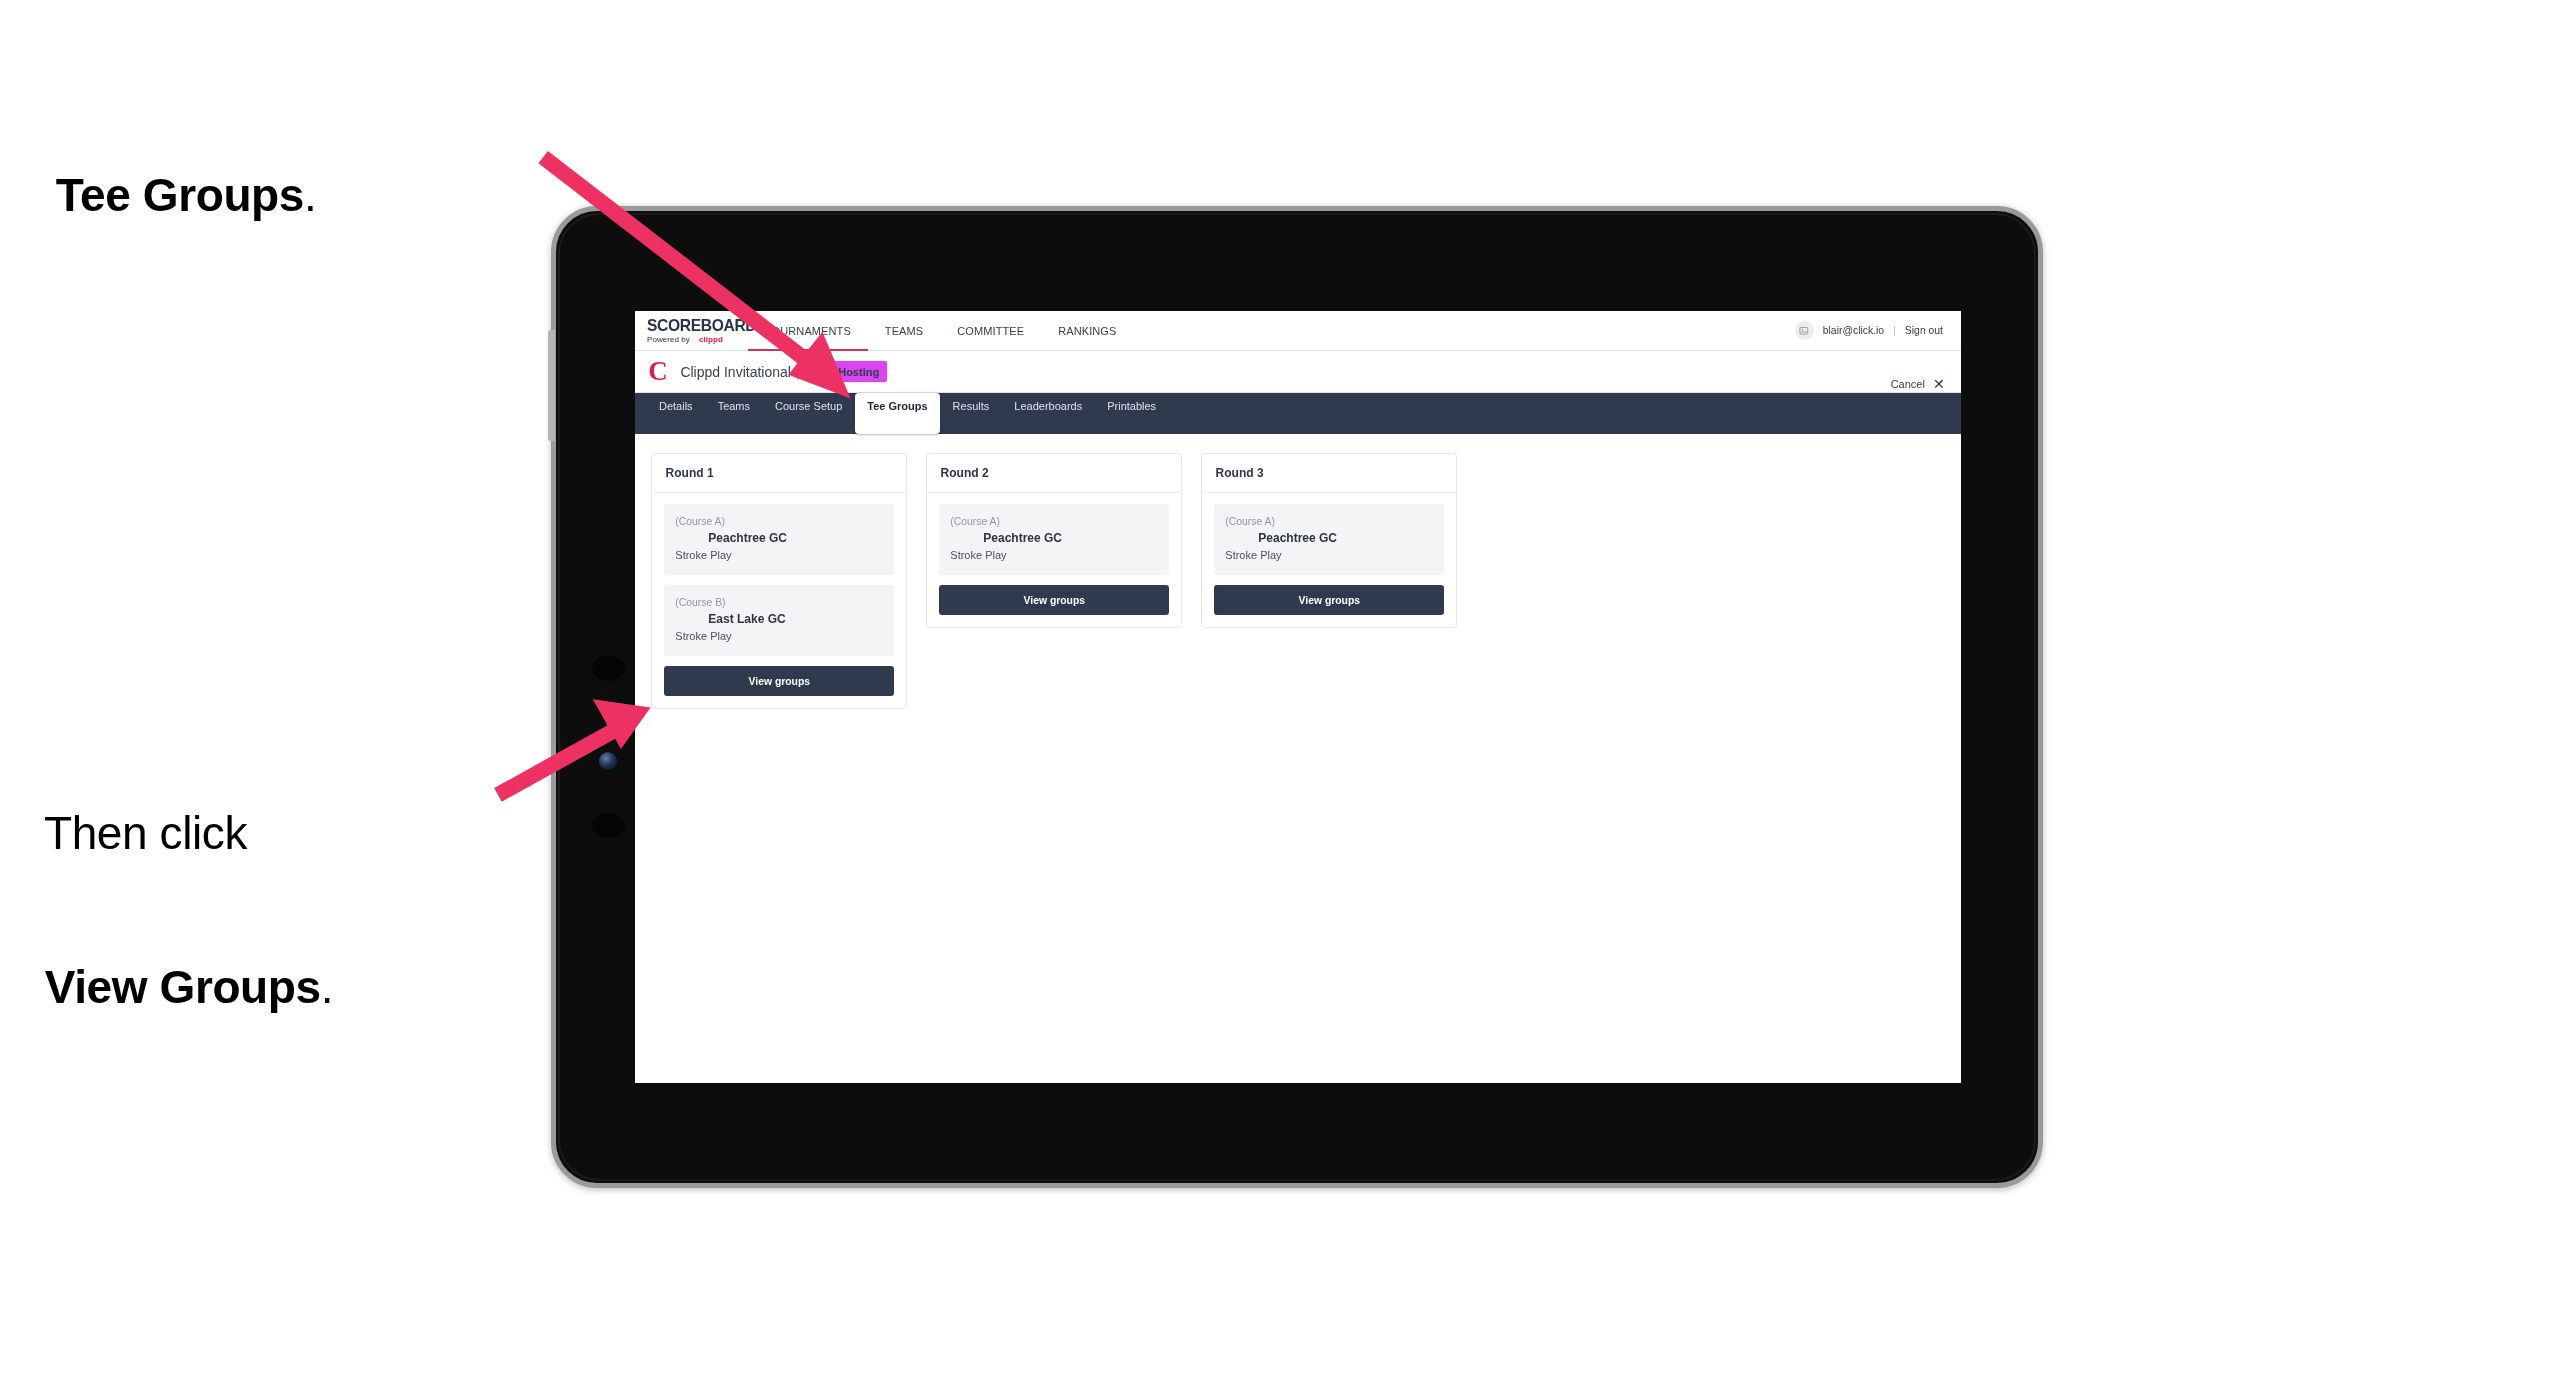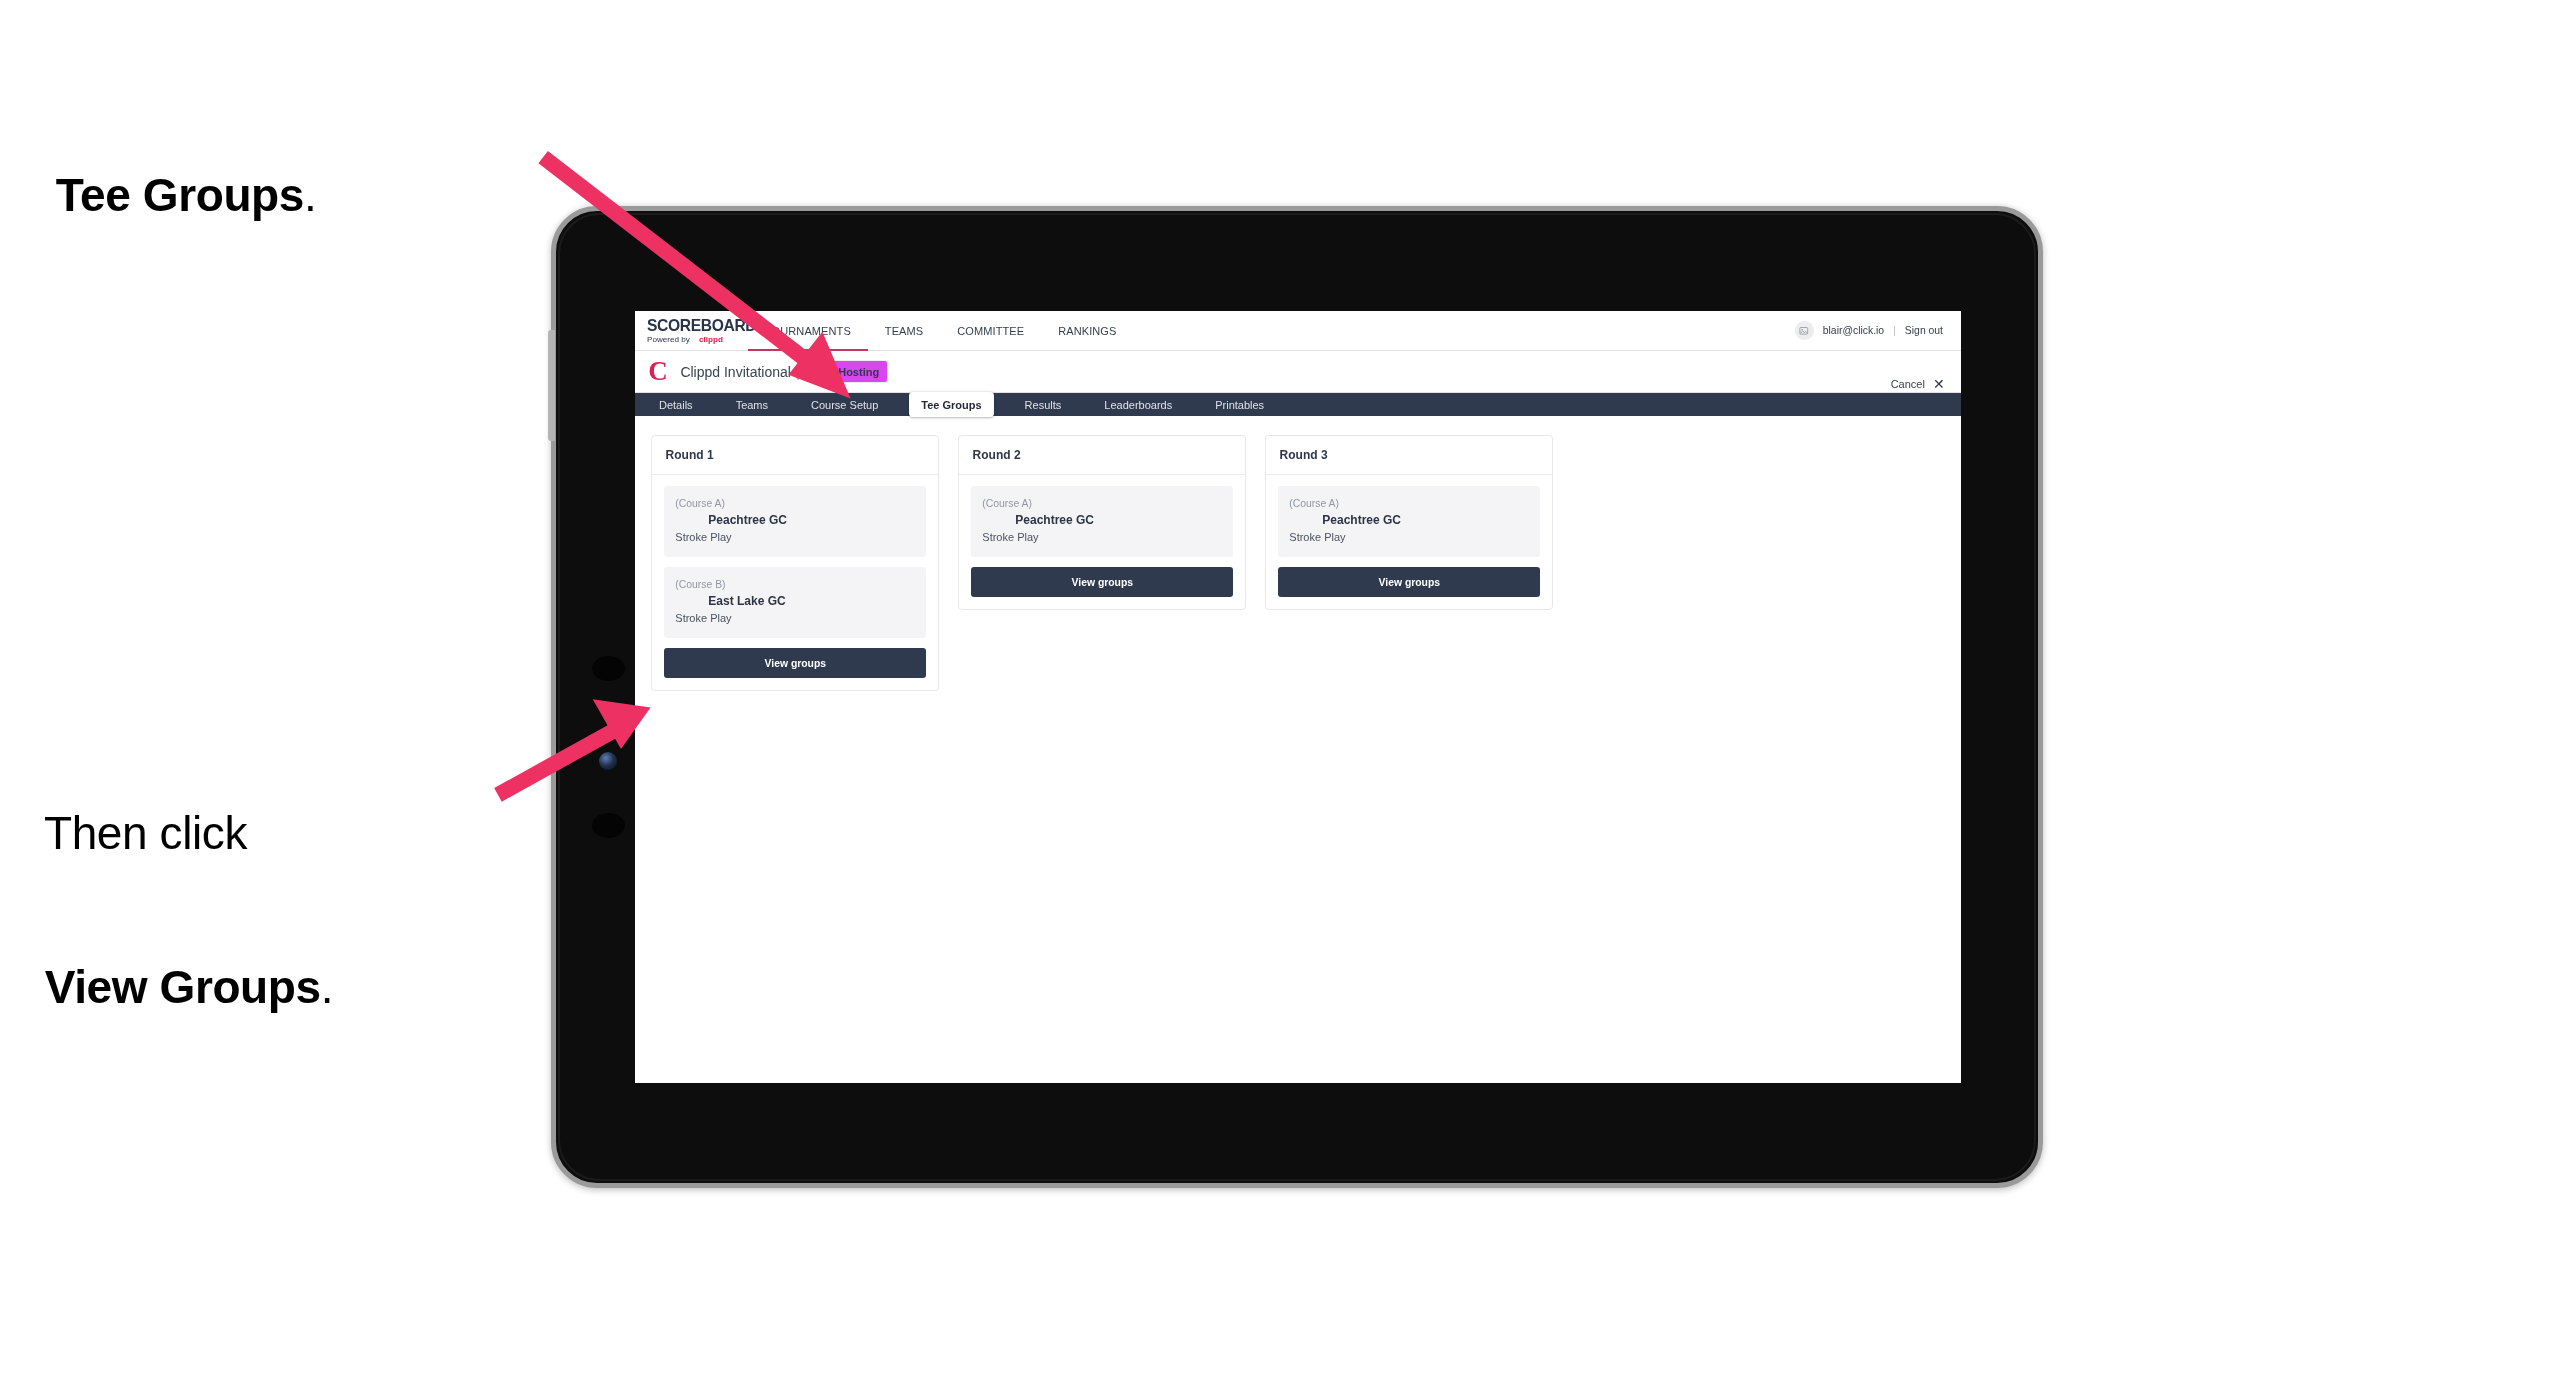--- a/index.html
+++ b/index.html
@@ -197,26 +197,25 @@
     gap: 8.1px;
     font-size: 11px;
     color: #3a4351;
     cursor: pointer;
     margin-top: 25px;
   }
   .cancel-x { font-size: 14px; color: #2e3744; line-height: 1; }
 
   
   .tabsbar {
-    height: 23px;
+    height: 41px;
     background: #2f3a4f;
     display: flex;
-    align-items: center;
     padding-left: 12px;
-    gap: 19px;
+    gap: 1px;
   }
   .tab {
     font-size: 11px;
     color: #dfe2e8;
     padding: 6.7px 12px;
     border-radius: 3.7px;
     cursor: pointer;
     white-space: nowrap;
   }
   .tab.active {
@@ -230,21 +229,21 @@
   .content {
     padding: 19px 0 0 16.3px;
     display: flex;
     gap: 19px;
     align-items: flex-start;
     background: #ffffff;
     height: calc(100% - 123px);
     box-sizing: border-box;
   }
   .round-card {
-    width: 288px;
+    width: 256px;
     background: #ffffff;
     border: 0.7px solid #e7e7ea;
     border-radius: 3.7px;
     box-sizing: border-box;
   }
   .round-head {
     padding: 12px 13.3px;
     font-size: 12px;
     font-weight: bold;
     color: #2e3749;

